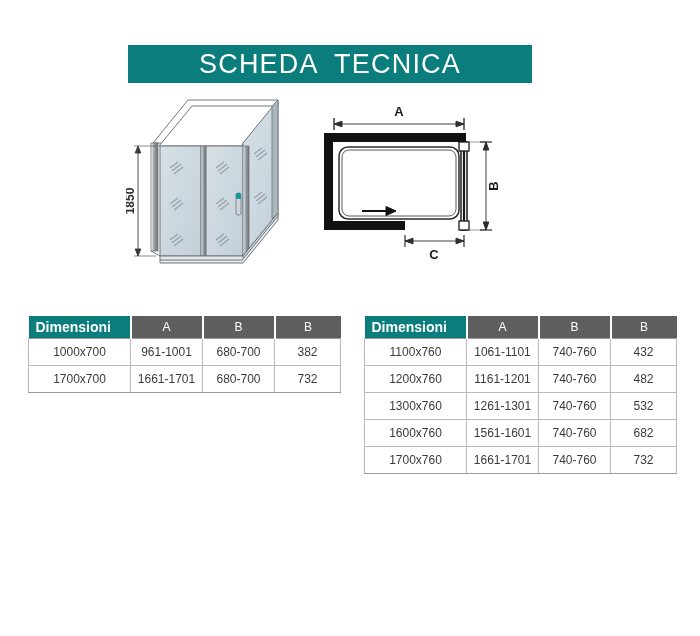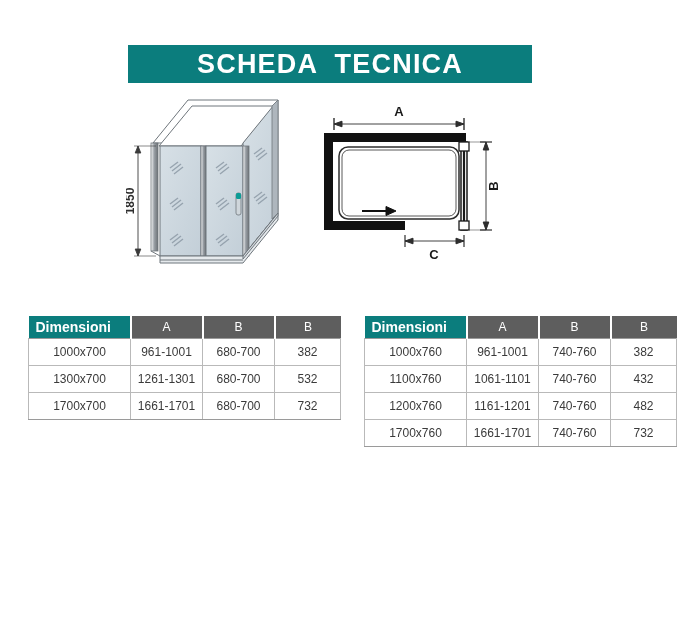--- a/index.html
+++ b/index.html
@@ -23,21 +23,21 @@
     width: 404px;
     height: 38px;
     background: #0b7d7d;
     display: flex;
     align-items: center;
     justify-content: center;
   }
   #title-text {
     color: #ffffff;
     font-size: 27px;
-    font-weight: bold;
+    font-weight: normal;
     letter-spacing: 1.2px;
     white-space: pre;
   }
 
   
   #diagrams {
     position: absolute;
     left: 0;
     top: 88px;
     width: 700px;
@@ -264,26 +264,20 @@
       </tr>
     </thead>
     <tbody>
       <tr>
         <td>1000x700</td>
         <td>961-1001</td>
         <td>680-700</td>
         <td>382</td>
       </tr>
       <tr>
-        <td>1300x700</td>
-        <td>1261-1301</td>
-        <td>680-700</td>
-        <td>532</td>
-      </tr>
-      <tr>
         <td>1700x700</td>
         <td>1661-1701</td>
         <td>680-700</td>
         <td>732</td>
       </tr>
     </tbody>
   </table>
 </div>
 
 <div class="table-wrap" id="table-right">
@@ -297,36 +291,42 @@
     <thead>
       <tr>
         <th class="dim-head">Dimensioni</th>
         <th class="col-head">A</th>
         <th class="col-head">B</th>
         <th class="col-head">B</th>
       </tr>
     </thead>
     <tbody>
       <tr>
-        <td>1000x760</td>
-        <td>961-1001</td>
-        <td>740-760</td>
-        <td>382</td>
-      </tr>
-      <tr>
         <td>1100x760</td>
         <td>1061-1101</td>
         <td>740-760</td>
         <td>432</td>
       </tr>
       <tr>
         <td>1200x760</td>
         <td>1161-1201</td>
         <td>740-760</td>
         <td>482</td>
+      </tr>
+      <tr>
+        <td>1300x760</td>
+        <td>1261-1301</td>
+        <td>740-760</td>
+        <td>532</td>
+      </tr>
+      <tr>
+        <td>1600x760</td>
+        <td>1561-1601</td>
+        <td>740-760</td>
+        <td>682</td>
       </tr>
       <tr>
         <td>1700x760</td>
         <td>1661-1701</td>
         <td>740-760</td>
         <td>732</td>
       </tr>
     </tbody>
   </table>
 </div>

